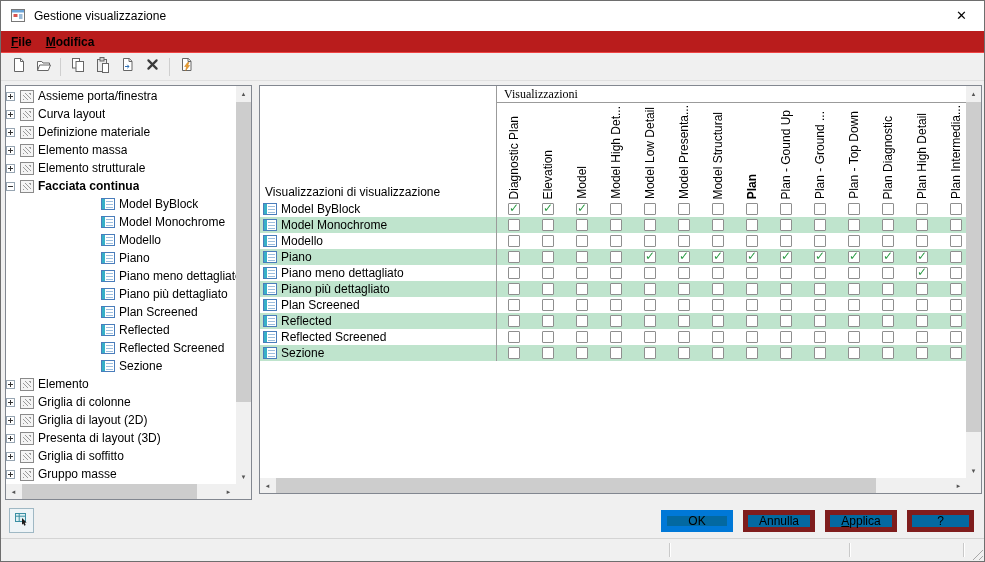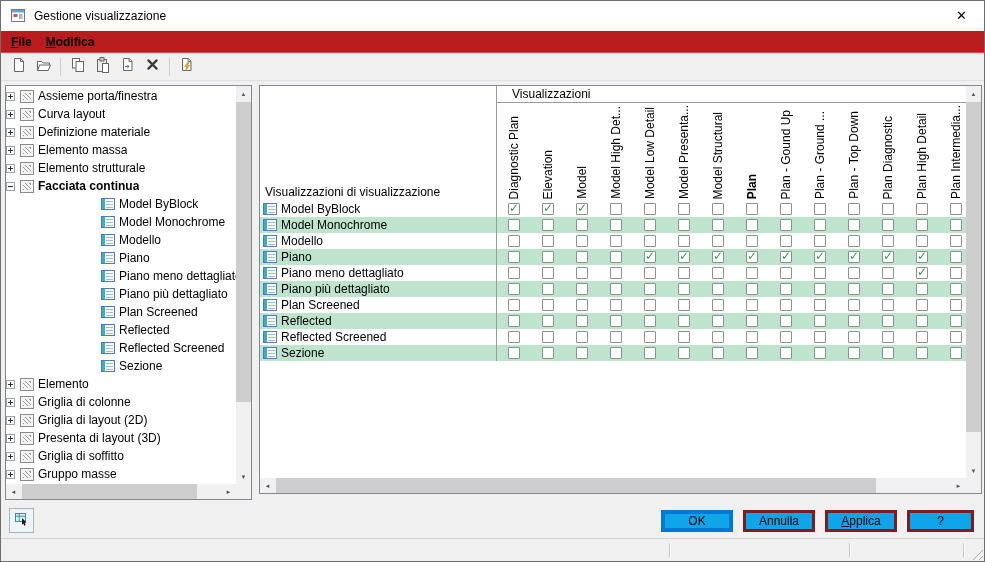--- a/index.html
+++ b/index.html
@@ -52,35 +52,35 @@
   .sb-arrow.left::before{content:'◄';}
   .sb-arrow.right::before{content:'►';}
   .sb-thumb{position:absolute;background:#cdcdcd;}
   .sb-v .sb-thumb{left:0;right:0;}
   .sb-h .sb-thumb{top:0;bottom:0;}
   .sb-corner{position:absolute;right:0;bottom:0;width:15px;height:15px;background:#f0f0f0;}
   
   .table-panel{position:absolute;left:258px;top:84px;width:723px;height:409px;background:#fff;border:1px solid #828790;box-sizing:border-box;}
   .tbl-content{position:absolute;left:0;top:0;right:15px;bottom:15px;overflow:hidden;background:#fff;}
   .tbl-header{position:relative;height:115px;}
-  .group-row{margin-left:236px;height:17px;box-sizing:border-box;border-left:1px solid #9b9b9b;border-bottom:1px solid #9b9b9b;display:flex;align-items:center;padding-left:15px;}
+  .group-row{margin-left:236px;height:17px;box-sizing:border-box;border-left:1px solid #9b9b9b;border-bottom:1px solid #9b9b9b;display:flex;align-items:center;padding-left:7px;font-family:Liberation Serif, serif;}
   .cols-row{margin-left:236px;height:98px;box-sizing:border-box;border-left:1px solid #9b9b9b;display:flex;overflow:hidden;}
   .hcell{width:34px;flex:none;display:flex;justify-content:center;align-items:flex-end;padding-bottom:2px;box-sizing:border-box;}
   .vtext{writing-mode:vertical-rl;transform:rotate(180deg);white-space:nowrap;font-size:12px;line-height:14px;}
   .vtext.bold{font-weight:bold;}
   .rowhdr{position:absolute;left:5px;bottom:2px;}
   .trow{display:flex;height:16px;align-items:stretch;}
   .trow.alt{background:var(--row-alt);}
   .rlabel{width:236px;flex:none;display:flex;align-items:center;padding-left:3px;box-sizing:border-box;overflow:hidden;white-space:nowrap;}
   .rcells{display:flex;border-left:1px solid #9b9b9b;align-items:center;}
   .ccell{width:34px;flex:none;display:flex;justify-content:center;}
   .cb{width:12px;height:12px;box-sizing:border-box;border:1px solid #8f8f8f;border-radius:1px;background:#fff;position:relative;}
   .cb.on::after{content:'✓';position:absolute;left:0;top:-3px;font-size:12px;font-weight:bold;color:var(--check);}
   
-  .btn{position:absolute;top:509px;height:22px;width:72px;box-sizing:border-box;background:#0ea5e9;border:3px solid #7f1d1d;display:flex;align-items:center;justify-content:center;cursor:default;}
+  .btn{position:absolute;top:509px;height:22px;width:72px;box-sizing:border-box;background:#0369a1;border:5px solid #7f1d1d;display:flex;align-items:center;justify-content:center;cursor:default;}
   .btn span{display:block;}
   .btn-ok{left:660px;border-color:var(--accent);box-shadow:inset 0 0 0 1px var(--accent);}
   .btn-cancel{left:742px;}
   .btn-apply{left:824px;}
   .btn-apply span::first-letter{text-decoration:underline;}
   .btn-help{left:906px;width:67px;}
   .toggle-btn{position:absolute;left:8px;top:507px;width:25px;height:25px;box-sizing:border-box;border:1px solid #9fb8c4;background:#eef4f7;display:flex;align-items:center;justify-content:center;padding:0;}
   
   .statusbar{position:absolute;left:0;right:0;bottom:0;height:22px;background:#f0f0f0;border-top:1px solid #d4d4d4;}
   .sb-sep{position:absolute;top:4px;width:1px;height:14px;background:#c9c9c9;box-shadow:1px 0 0 #fff;}

